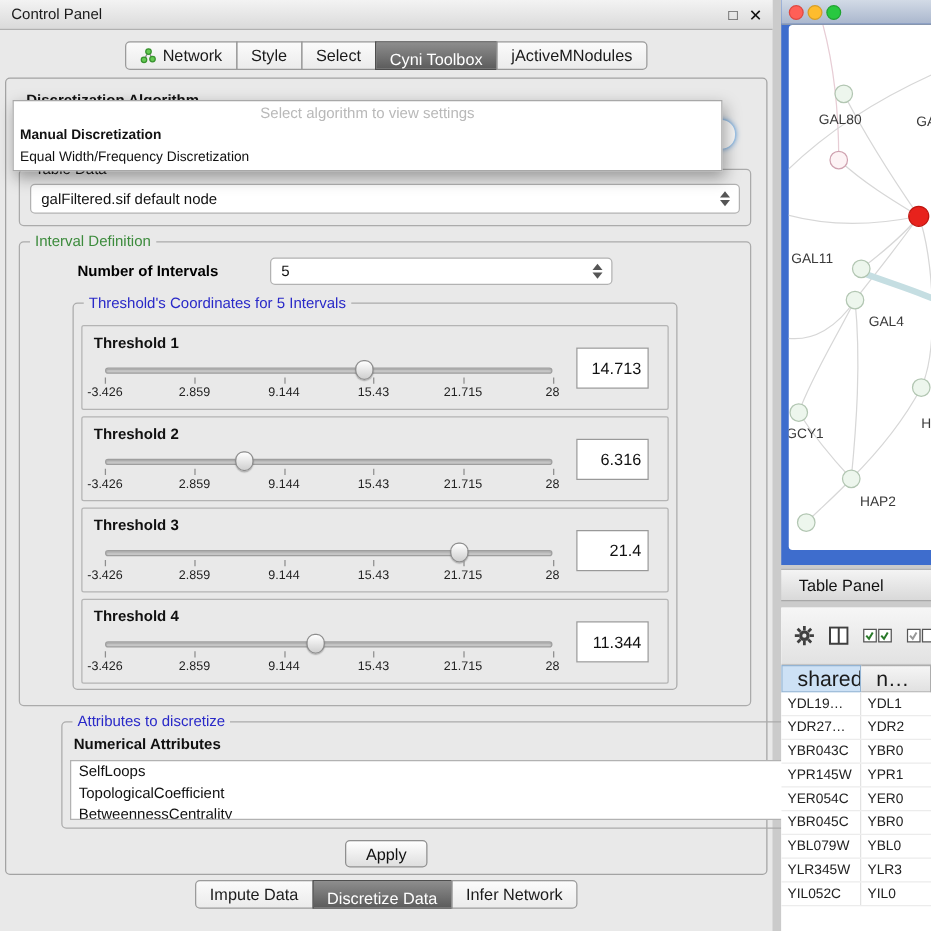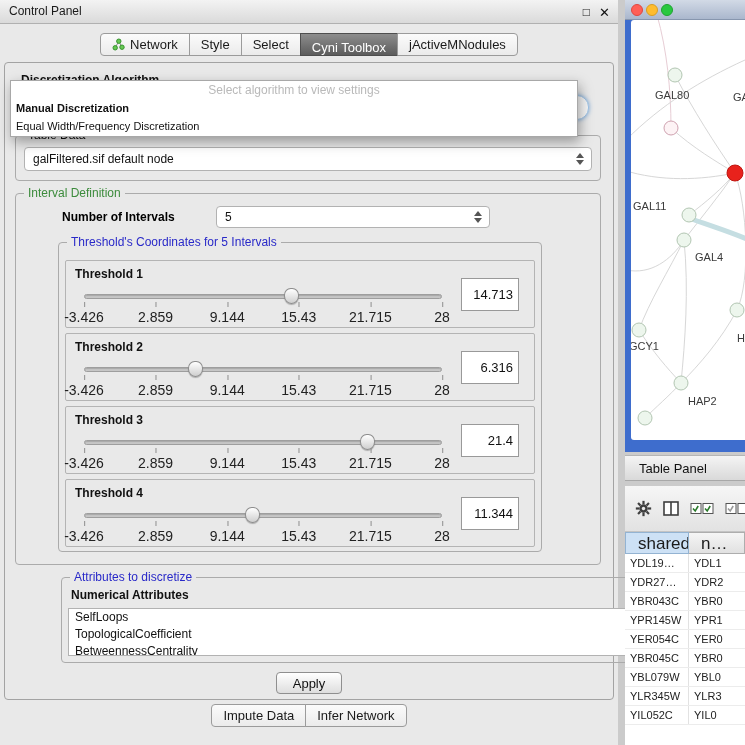--- a/index.html
+++ b/index.html
@@ -56,21 +56,21 @@
   .thresholds-group { padding-top:12px; }
   .threshold-panel { position:relative; margin:5px 6px 0 6px; height:68px;
     border:1px solid #b4b4b4; border-radius:2px; }
   .th-label { position:absolute; left:9px; top:6px; font-weight:bold; font-size:12px; color:#111; }
   .slider { position:absolute; left:18px; top:26px; width:358px; height:18px; }
   .track { position:absolute; left:0; right:0; top:7px; height:5px; background:#c6c6c6;
     border:1px solid #9e9e9e; border-radius:3px; box-shadow:inset 0 1px 1px rgba(0,0,0,.15); }
   .thumb { position:absolute; top:1px; width:15px; height:16px; margin-left:-7px;
     background:linear-gradient(#ffffff,#cfcfcf); border:1px solid #8d8d8d;
     border-radius:45% 45% 50% 50%; box-shadow:0 1px 1px rgba(0,0,0,.25); }
-  .ticks { position:absolute; left:18px; top:48px; width:358px; height:13px; font-size:14px; color:#222; }
+  .ticks { position:absolute; left:18px; top:48px; width:358px; height:13px; font-size:10px; color:#222; }
   .ticks span { position:absolute; transform:translateX(-50%); }
   .ticks span::before { content:""; position:absolute; left:50%; top:-7px; width:1px; height:5px; background:#8e8e8e; }
   .th-value { position:absolute; right:15px; top:17px; width:58px; height:33px;
     border:1px solid #999; background:#fff; font-size:13px; font-family:inherit;
     text-align:right; padding-right:5px; color:#111; }
 
   .attr-list-label { position:absolute; left:9px; top:10px; font-size:12px; font-weight:bold; color:#111; }
   .listbox { position:absolute; left:6px; top:30px; right:6px; bottom:6px; background:#fff;
     border:1px solid #b2b2b2; overflow:hidden; }
   .list-item { font-size:12px; color:#111; line-height:17px; padding-left:6px; white-space:nowrap; }
@@ -252,21 +252,21 @@
                   <span style="left:60%">15.43</span>
                   <span style="left:80%">21.715</span>
                   <span style="left:100%">28</span>
                 </div>
                 <input class="th-value" value="11.344" style="">
               </div>
             </div>
         </div>
       </div>
 
-      <div class="group" style="left:56px; top:514px; width:631px; height:86px;">
+      <div class="group" style="left:44px; top:514px; width:631px; height:86px;">
         <div class="group-label blue">Attributes to discretize</div>
         <div class="attr-list-label">Numerical Attributes</div>
         <div class="listbox">
           <div>
               <div class="list-item">SelfLoops</div>
               <div class="list-item">TopologicalCoefficient</div>
               <div class="list-item">BetweennessCentrality</div>
             </div>
           <div class="scrollbar">
             <div class="scroll-thumb"></div>
@@ -279,20 +279,23 @@
 
     <div class="dropdown-overlay">
       <div class="dd-hint">Select algorithm to view settings</div>
       <div class="dd-option bold">Manual Discretization</div>
       <div class="dd-option">Equal Width/Frequency Discretization</div>
     </div>
 
     <div class="bottom-tabbar">
         <div class="seg-tab">
           <span>Impute Data</span>
+        </div>
+        <div class="seg-tab selected">
+          <span>Discretize Data</span>
         </div>
         <div class="seg-tab">
           <span>Infer Network</span>
         </div>
       </div>
   </div>
 
   <div class="network-window">
     <div class="net-titlebar">
       <span class="light red"></span>

